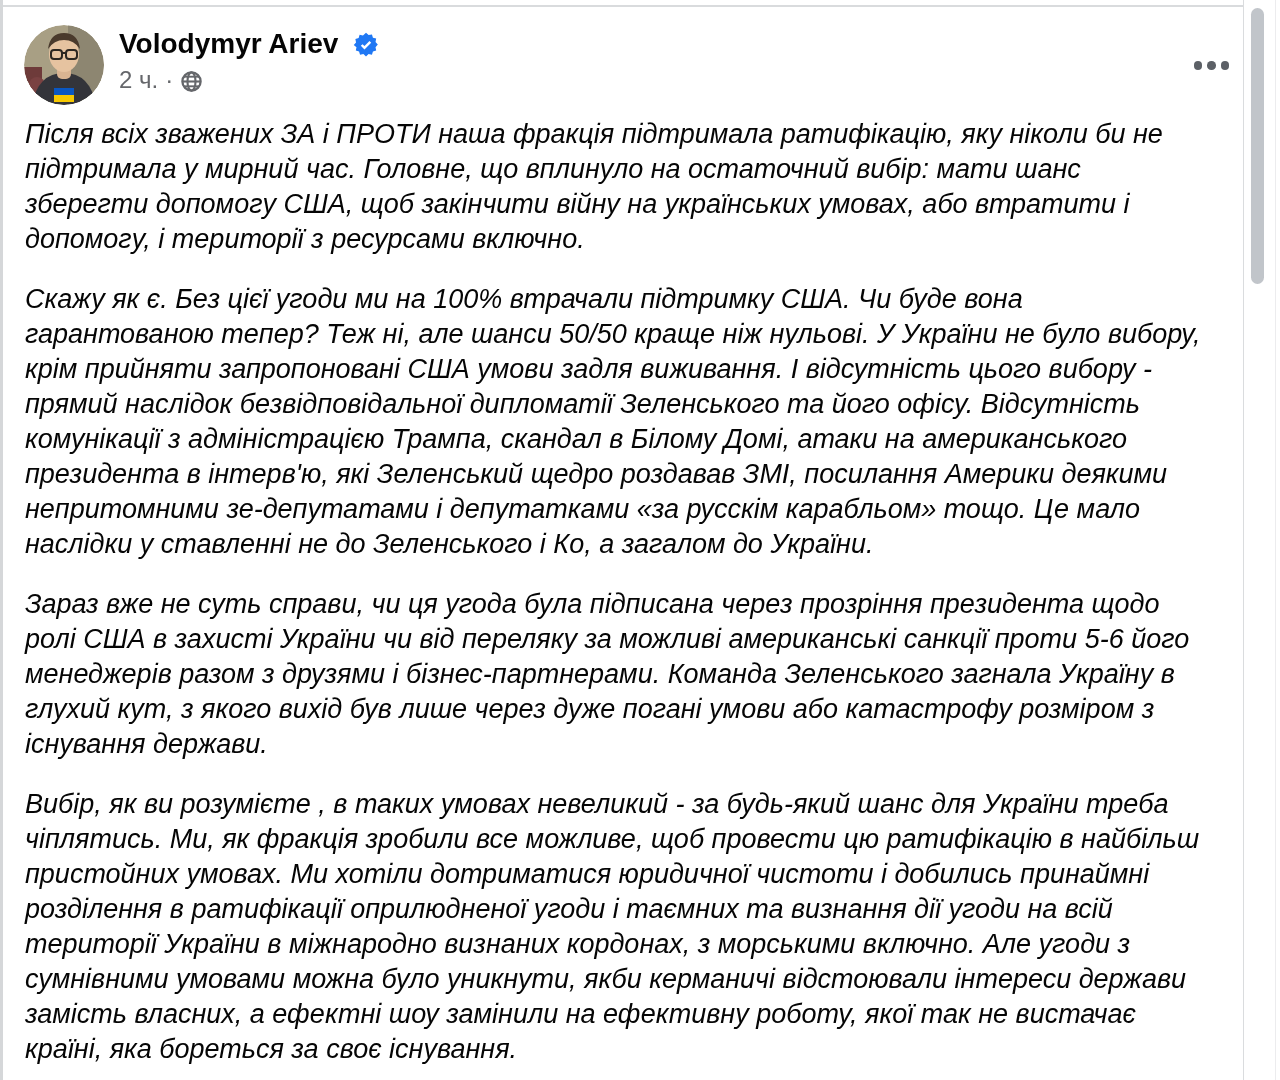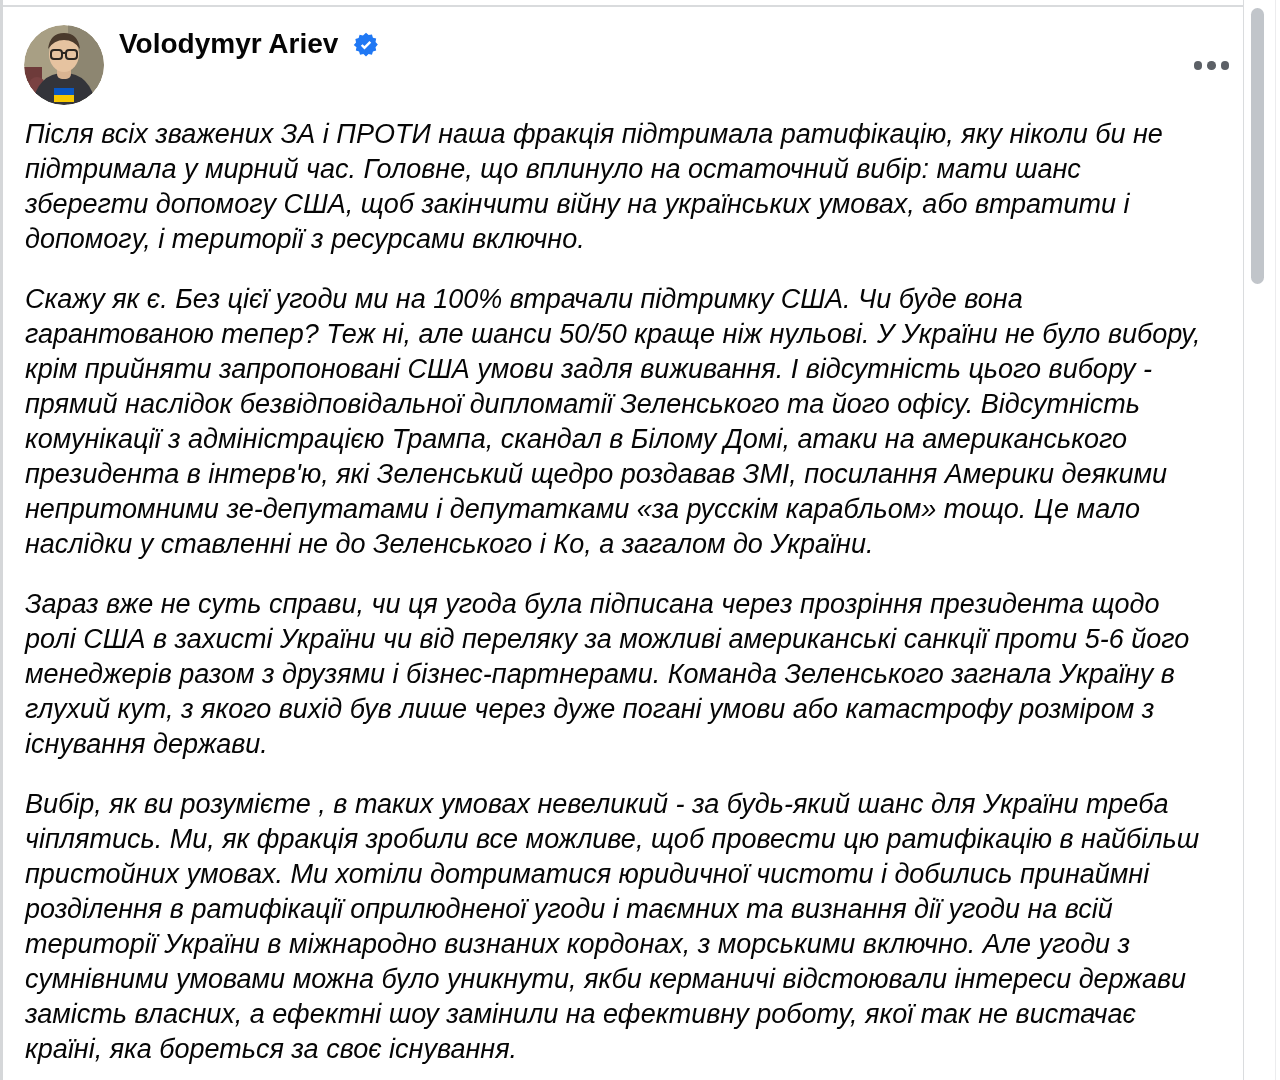--- a/index.html
+++ b/index.html
@@ -165,20 +165,33 @@
       <div class="header-text">
         <div class="name-row">
           <span class="author">Volodymyr Ariev</span>
           <span class="badge">
             <svg viewBox="0 0 24 24" width="26" height="26">
               <path fill="#2078F4" d="M12 .7l2.4 2.1 3.1-.6.9 3 3 .9-.6 3.1 2.1 2.4-2.1 2.4.6 3.1-3 .9-.9 3-3.1-.6-2.4 2.1-2.4-2.1-3.1.6-.9-3-3-.9.6-3.1L.7 12l2.1-2.4-.6-3.1 3-.9.9-3 3.1.6z"></path>
               <path fill="#ffffff" d="M10.6 16.2l-3.4-3.4 1.6-1.6 1.8 1.8 4.6-4.6 1.6 1.6z"></path>
             </svg>
           </span>
         </div>
+        <div class="meta-row">
+          <span>2 ч.</span>
+          <span class="meta-sep">·</span>
+          <span class="globe">
+            <svg viewBox="0 0 24 24" width="23" height="23">
+              <circle cx="12" cy="12" r="9.5" fill="none" stroke="#65676b" stroke-width="2.4"></circle>
+              <ellipse cx="12" cy="12" rx="4.2" ry="9.5" fill="none" stroke="#65676b" stroke-width="2.2"></ellipse>
+              <line x1="2.5" y1="12" x2="21.5" y2="12" stroke="#65676b" stroke-width="2.2"></line>
+              <line x1="4" y1="7" x2="20" y2="7" stroke="#65676b" stroke-width="2"></line>
+              <line x1="4" y1="17" x2="20" y2="17" stroke="#65676b" stroke-width="2"></line>
+            </svg>
+          </span>
+        </div>
       </div>
 
       <button class="more">
         <span class="dot"></span>
         <span class="dot"></span>
         <span class="dot"></span>
       </button>
     </div>
 
     <div class="body">

